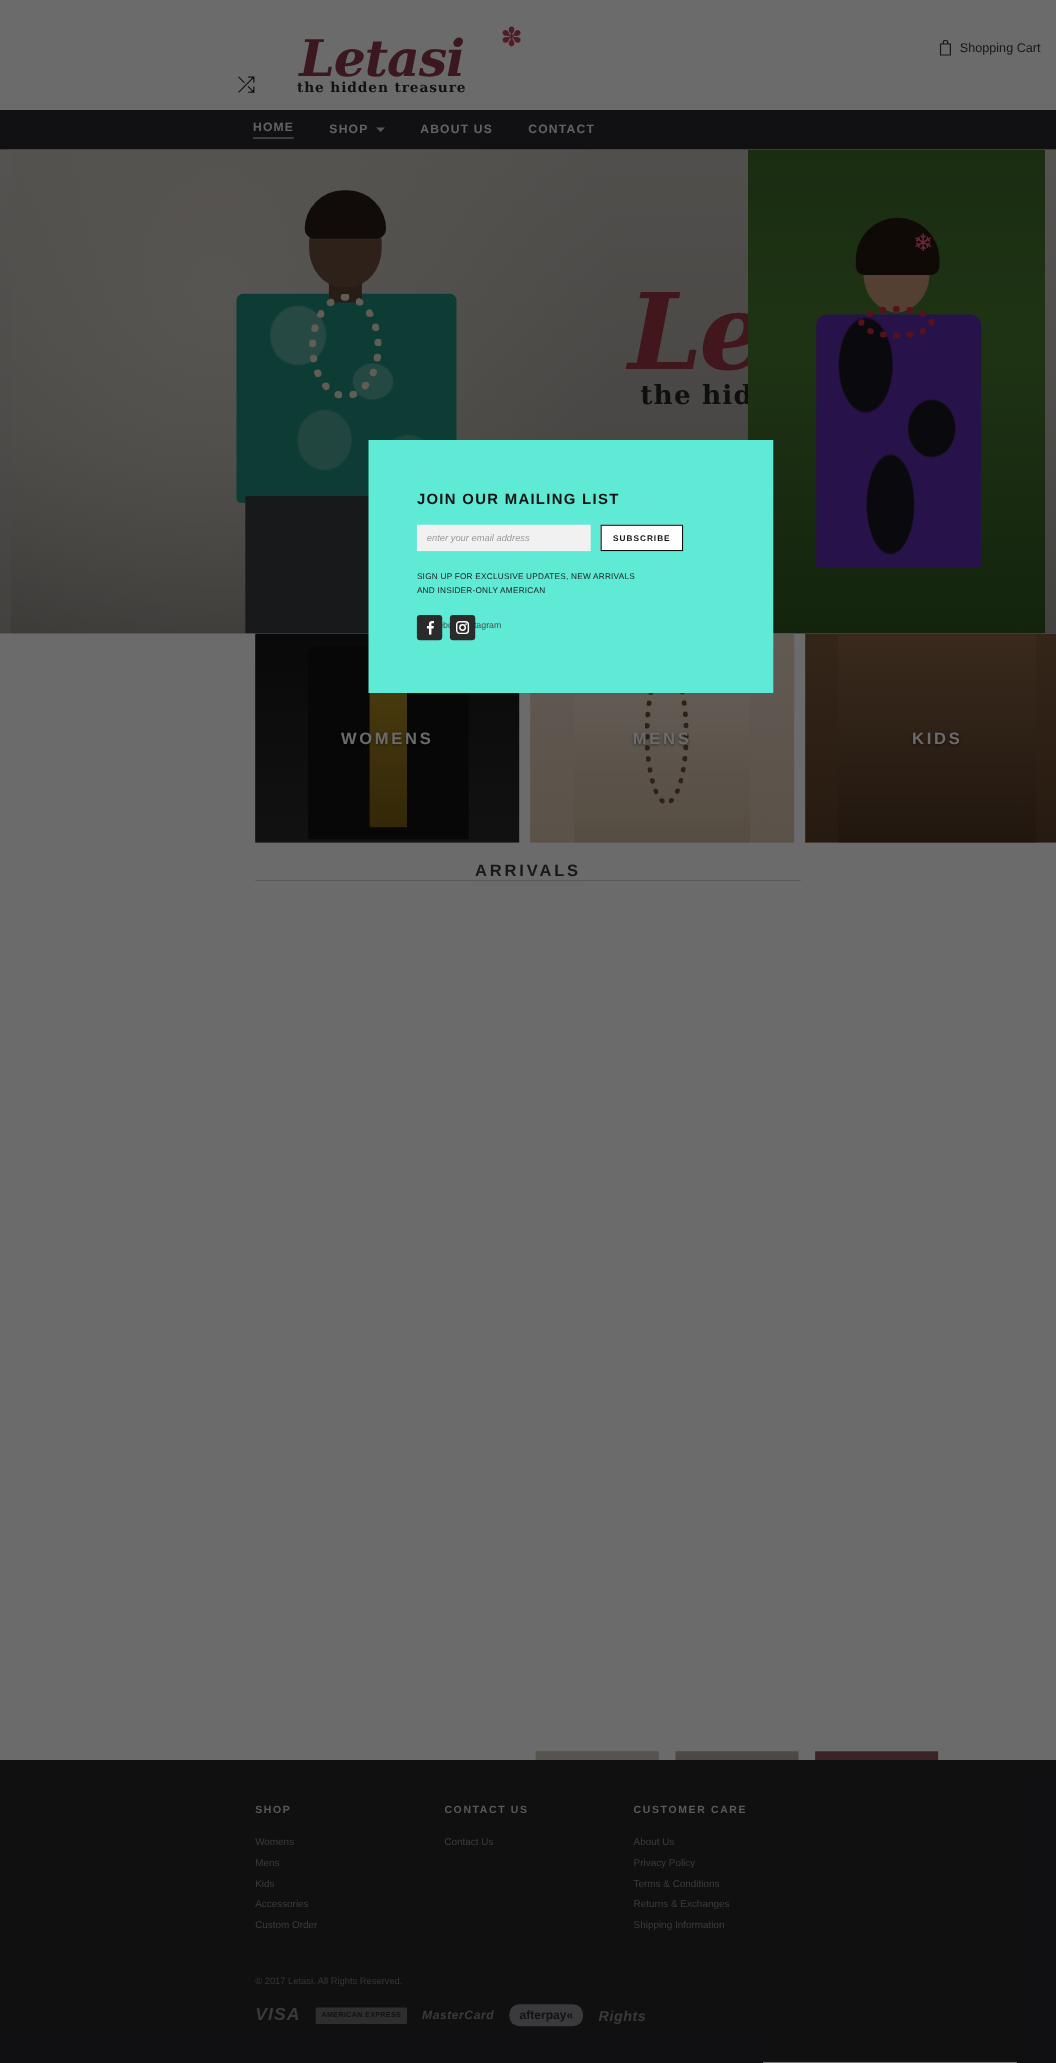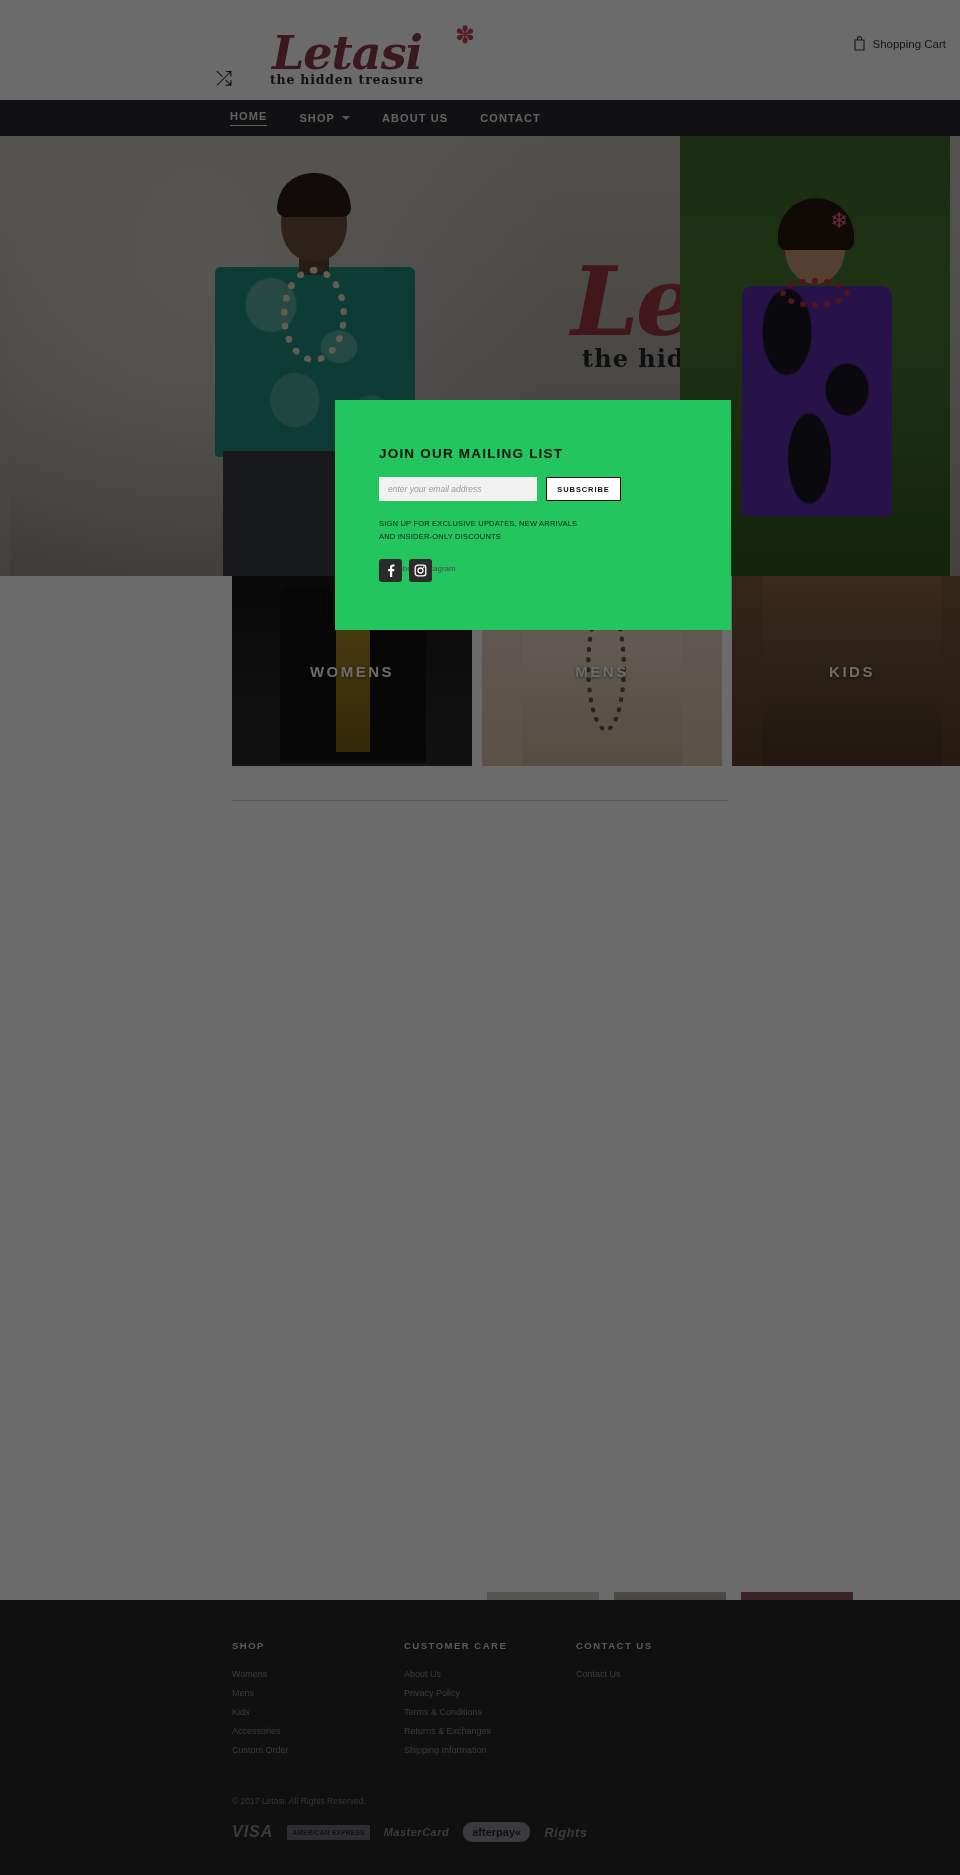--- a/index.html
+++ b/index.html
@@ -268,22 +268,22 @@
   }
   .pay.mc { font-size:11px; }
   .pay.after {
     background:#8b8b92; color:#2a2a2e; font-style:normal; font-size:11px;
     padding:4px 9px; border-radius:9px; letter-spacing:0;
   }
   .pay.pp { font-size:13px; }
 
   
   .modal {
-    position:absolute; left:335px; top:400px; width:396px; height:230px;
-    background:#22c55e; z-index:600;
+    position:absolute; left:335px; top:400px; width:368px; height:230px;
+    background:#5eead4; z-index:600;
   }
   .modal-body { padding:46px 44px 0 44px; }
   .modal-title {
     font-size:13.5px; font-weight:bold; letter-spacing:1.2px; color:#111;
   }
   .modal-form { display:flex; margin-top:16px; }
   .modal-input {
     width:158px; height:24px; background:#f1f1f1; border:none; outline:none;
     font-size:8.5px; font-style:italic; color:#8e8e8e; padding:0 9px;
     font-family:"Liberation Sans", sans-serif;
@@ -390,20 +390,21 @@
     <div class="cat-tile cat-kids">
       <div class="tile-art"></div>
       <div class="cat-label">KIDS</div>
     </div>
   </div>
 
   <div class="na-head">
     <div class="na-rule l"></div>
     <div class="na-rule r"></div>
     <div class="na-title">
+      <div>ARRIVALS</div>
     </div>
   </div>
 
   <div class="grid">
 
     <div class="prod" style="left:232px; top:786px;">
       <div class="prod-img" style="height:152px;">
           <span class="art-lucy"></span>
         </div>
       <div class="prod-title">Lucy puletasi</div>
@@ -470,31 +471,31 @@
       <div class="f-col">
         <div class="f-h">SHOP</div>
         <a class="f-link">Womens</a>
         <a class="f-link">Mens</a>
         <a class="f-link">Kids</a>
         <a class="f-link">Accessories</a>
         <a class="f-link">Custom Order</a>
       </div>
 
       <div class="f-col">
+        <div class="f-h">CONTACT US</div>
+        <a class="f-link">Contact Us</a>
+      </div>
+
+      <div class="f-col">
         <div class="f-h">CUSTOMER CARE</div>
         <a class="f-link">About Us</a>
         <a class="f-link">Privacy Policy</a>
         <a class="f-link">Terms &amp; Conditions</a>
         <a class="f-link">Returns &amp; Exchanges</a>
         <a class="f-link">Shipping Information</a>
-      </div>
-
-      <div class="f-col">
-        <div class="f-h">CONTACT US</div>
-        <a class="f-link">Contact Us</a>
       </div>
 
     </div>
 
     <div class="f-bottom">
       <div class="f-copy">© 2017 Letasi. All Rights Reserved.</div>
       <div class="f-pays">
         <span class="pay visa">VISA</span>
         <span class="pay amex">AMERICAN EXPRESS</span>
         <span class="pay mc">MasterCard</span>
@@ -512,21 +513,21 @@
   <div class="modal-body">
     <div class="modal-title">JOIN OUR MAILING LIST</div>
 
     <div class="modal-form">
       <input class="modal-input" type="text" placeholder="enter your email address" style="">
       <button class="subscribe-btn">SUBSCRIBE</button>
     </div>
 
     <div class="modal-note">
       <div>SIGN UP FOR EXCLUSIVE UPDATES, NEW ARRIVALS</div>
-      <div>AND INSIDER-ONLY DISCOUNTS</div>
+      <div>AND INSIDER-ONLY AMERICAN</div>
     </div>
 
     <div class="modal-social">
       <span class="ms-text"><span>Facebook</span><span>Instagram</span></span>
       <span class="ms-btn">
         <svg width="11" height="13" viewBox="0 0 11 13">
             <path d="M7.2 13V7.3h1.9l.3-2.2H7.2V3.7c0-.6.2-1.1 1.1-1.1h1.2V.6C9.2.5 8.5.5 7.8.5 6.1.5 5 1.5 5 3.4v1.7H3.1v2.2H5V13z" fill="#ffffff"></path>
           </svg>
       </span>
       <span class="ms-btn">

